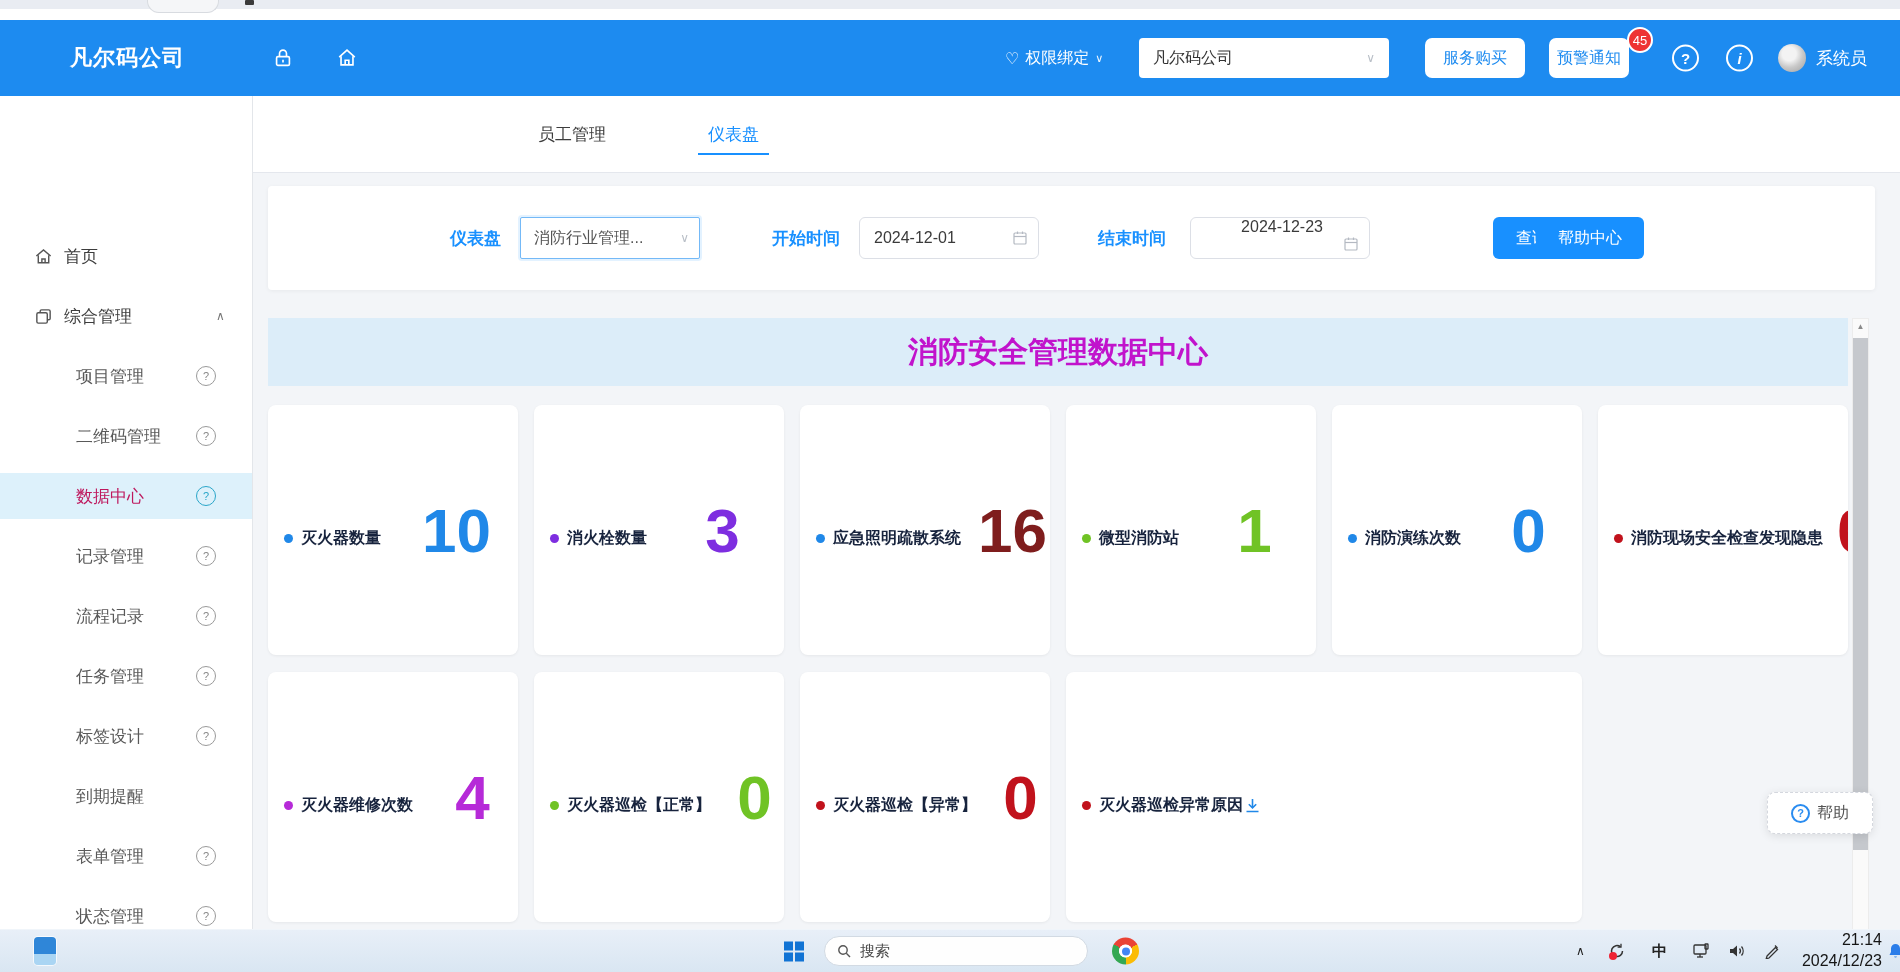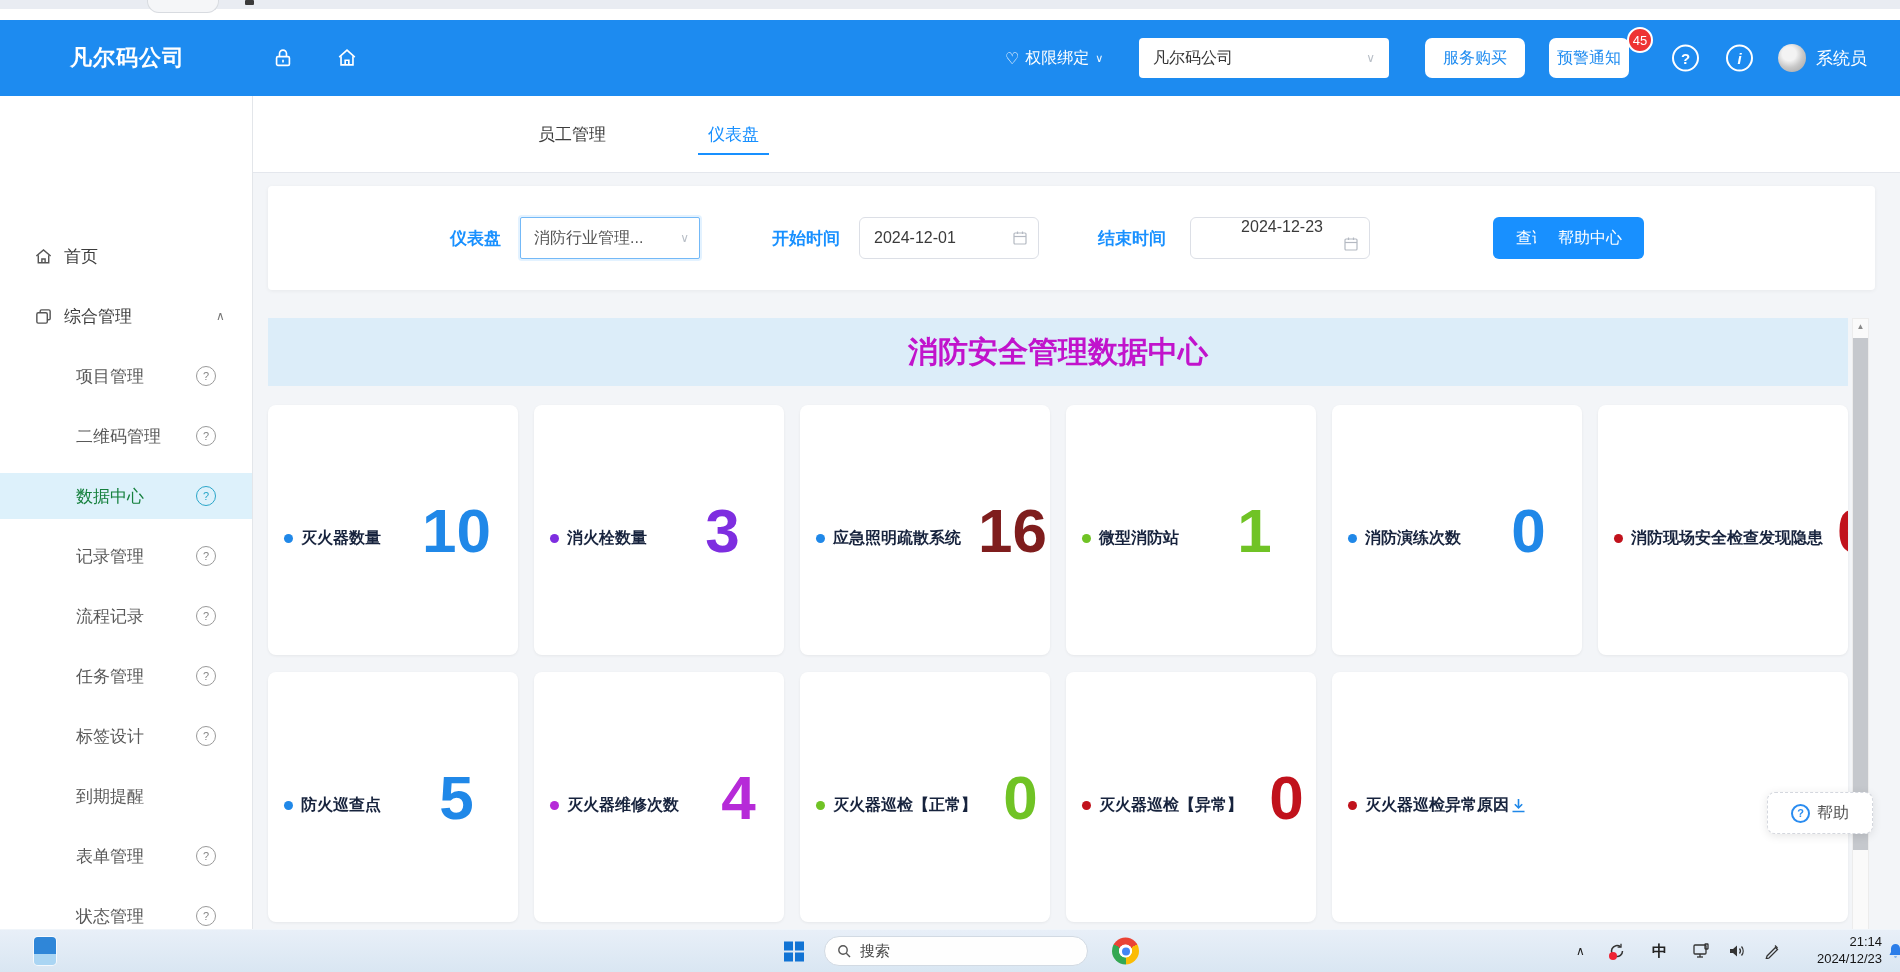--- a/index.html
+++ b/index.html
@@ -47,21 +47,21 @@
           border-right:1px solid #e3e6ea;}
   .side-item{position:absolute;left:0;width:252px;height:46px;display:flex;align-items:center;
           font-size:17px;color:#3c3c3c;cursor:pointer;box-sizing:border-box;}
   .side-item .sic{position:absolute;left:34px;width:19px;height:19px;color:#555;}
   .side-item .lbl-top{position:absolute;left:64px;}
   .side-item .lbl-sub{position:absolute;left:76px;color:#595959;}
   .side-item .chev-up{position:absolute;left:216px;font-size:12px;color:#777;}
   .side-item .help-dot{position:absolute;left:196px;width:18px;height:18px;border:1px solid #9a9a9a;
           border-radius:50%;color:#888;font-size:11px;display:flex;align-items:center;justify-content:center;}
   .side-item.active{background:#ddf1fb;}
-  .side-item.active .lbl-sub{color:#15803d;}
+  .side-item.active .lbl-sub{color:#be185d;}
   .side-item.active .help-dot{border-color:#2aa6c9;color:#2aa6c9;}
 
   
   .tabbar{position:absolute;left:253px;top:96px;right:0;height:76px;background:#fff;
           border-bottom:1px solid #e4e7ed;}
   .tab{position:absolute;top:0;height:100%;display:flex;align-items:center;font-size:17px;color:#3d3d3d;
           cursor:pointer;}
   .tab.t0{left:285px;}
   .tab.t1{left:455px;}
   .tab.active{color:#1890ff;}
@@ -133,21 +133,21 @@
   .tb-chrome::before{content:"";position:absolute;left:9.5px;top:9.5px;width:8px;height:8px;border-radius:50%;
           background:#4286f5;z-index:1;}
   .tray{font-size:14px;color:#222;cursor:pointer;}
   .tr-chev{left:1576px;font-size:12px;}
   .tr-sync{left:1608px;width:18px;height:18px;color:#333;}
   .tr-sync .rd{position:absolute;left:1px;bottom:0;width:8px;height:8px;border-radius:50%;background:#e23;}
   .tr-ime{left:1652px;font-size:15px;font-weight:600;}
   .tr-mon{left:1692px;width:18px;height:16px;color:#333;}
   .tr-spk{left:1728px;width:18px;height:16px;color:#333;}
   .tr-pen{left:1764px;width:16px;height:16px;color:#333;}
-  .tb-clock{left:1796px;width:86px;text-align:right;font-size:13px;color:#151515;line-height:1.3;}
+  .tb-clock{left:1796px;width:86px;text-align:right;font-size:16px;color:#151515;line-height:1.3;}
   .tb-bell{left:1888px;width:15px;height:16px;color:#2b7de9;}
   svg{display:block;width:100%;height:100%;}
 </style>
 </head>
 <body>
 
 <div class="screen">
 
   <div class="browser-strip">
     <div class="omnibox-fragment"></div>
@@ -334,27 +334,20 @@
           <span class="card-label">消防演练次数</span>
         </div>
         <div class="card-value" style="color: rgb(32, 136, 232);">0</div>
       </div>
       <div class="card">
         <div class="card-head">
           <span class="dot" style="background: rgb(193, 18, 28);"></span>
           <span class="card-label">消防现场安全检查发现隐患</span>
         </div>
         <div class="card-value" style="color: rgb(193, 18, 28);">0</div>
-      </div>
-      <div class="card">
-        <div class="card-head">
-          <span class="dot" style="background: rgb(32, 136, 232);"></span>
-          <span class="card-label">防火巡查点</span>
-        </div>
-        <div class="card-value" style="color: rgb(32, 136, 232);">5</div>
       </div>
       <div class="card">
         <div class="card-head">
           <span class="dot" style="background: rgb(182, 42, 216);"></span>
           <span class="card-label">灭火器维修次数</span>
         </div>
         <div class="card-value" style="color: rgb(182, 42, 216);">4</div>
       </div>
       <div class="card">
         <div class="card-head">

